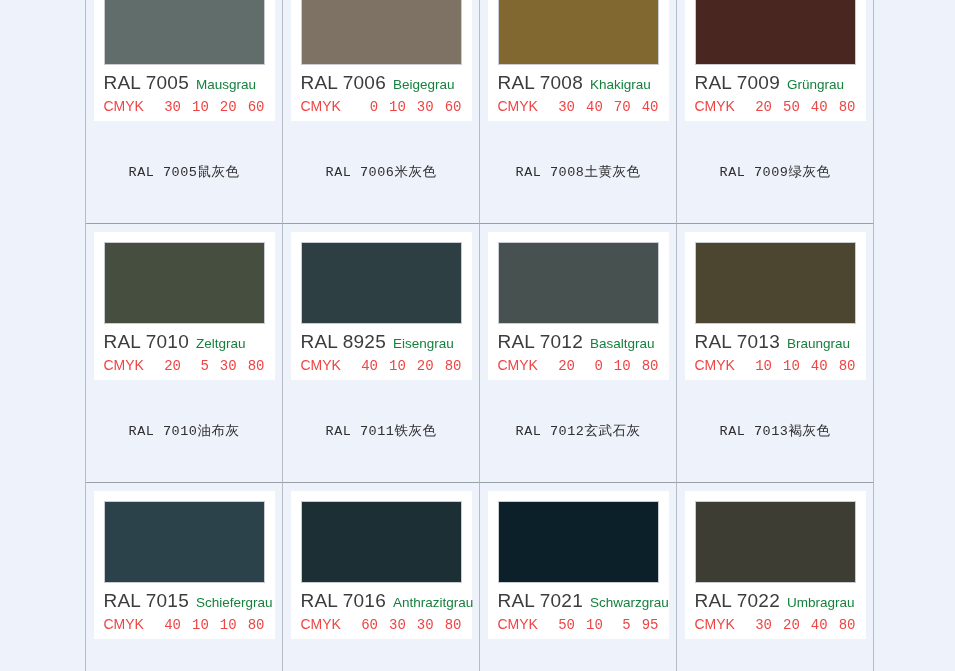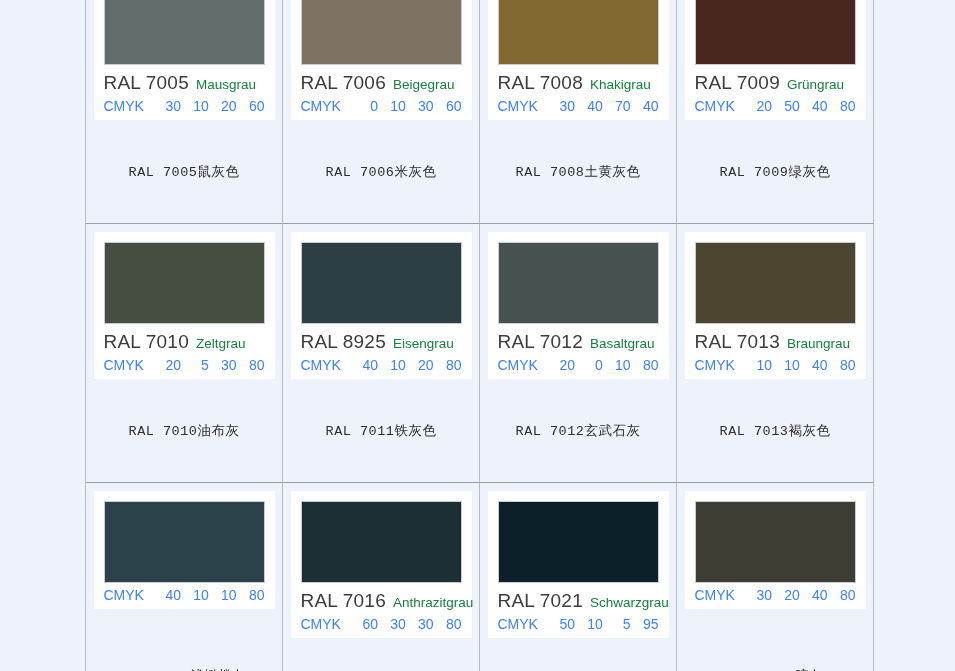--- a/index.html
+++ b/index.html
@@ -75,27 +75,28 @@
     font-size: 13.5px;
     color: #15803d;
     margin-left: 7px;
   }
   .cmykline {
     width: 161px;
     margin-top: 4px;
     display: flex;
     align-items: baseline;
     font-size: 14px;
-    color: #3b82f6;
+    color: #ef4444;
   }
   .cmyk-label { width: 52px; }
   .cmyk-val {
     width: 27px;
     text-align: right;
     margin-left: 2px;
+    font-family: Liberation Mono, monospace;
   }
 
   
   .caption {
     flex: 1;
     width: 100%;
     display: flex;
     align-items: center;
     justify-content: center;
     font-family: Liberation Mono, monospace;
@@ -240,20 +241,24 @@
           <span class="cmyk-val">10</span>
           <span class="cmyk-val">40</span>
           <span class="cmyk-val">80</span>
         </div>
       </div>
       <div class="caption">RAL  7013褐灰色</div>
     </div>
     <div class="cell row-last">
       <div class="card">
         <div class="swatch" style="background: rgb(43, 66, 74);"></div>
+        <div class="nameline">
+          <span class="ral-code">RAL 7015</span>
+          <span class="ral-de">Schiefergrau</span>
+        </div>
         <div class="cmykline">
           <span class="cmyk-label">CMYK</span>
           <span class="cmyk-val">40</span>
           <span class="cmyk-val">10</span>
           <span class="cmyk-val">10</span>
           <span class="cmyk-val">80</span>
         </div>
       </div>
       <div class="caption">RAL  7015浅橄榄灰</div>
     </div>
@@ -287,20 +292,24 @@
           <span class="cmyk-val">10</span>
           <span class="cmyk-val">5</span>
           <span class="cmyk-val">95</span>
         </div>
       </div>
       <div class="caption">RAL  7021黑灰</div>
     </div>
     <div class="cell last-col row-last">
       <div class="card">
         <div class="swatch" style="background: rgb(61, 61, 51);"></div>
+        <div class="nameline">
+          <span class="ral-code">RAL 7022</span>
+          <span class="ral-de">Umbragrau</span>
+        </div>
         <div class="cmykline">
           <span class="cmyk-label">CMYK</span>
           <span class="cmyk-val">30</span>
           <span class="cmyk-val">20</span>
           <span class="cmyk-val">40</span>
           <span class="cmyk-val">80</span>
         </div>
       </div>
       <div class="caption">RAL  7022暗灰</div>
     </div>

